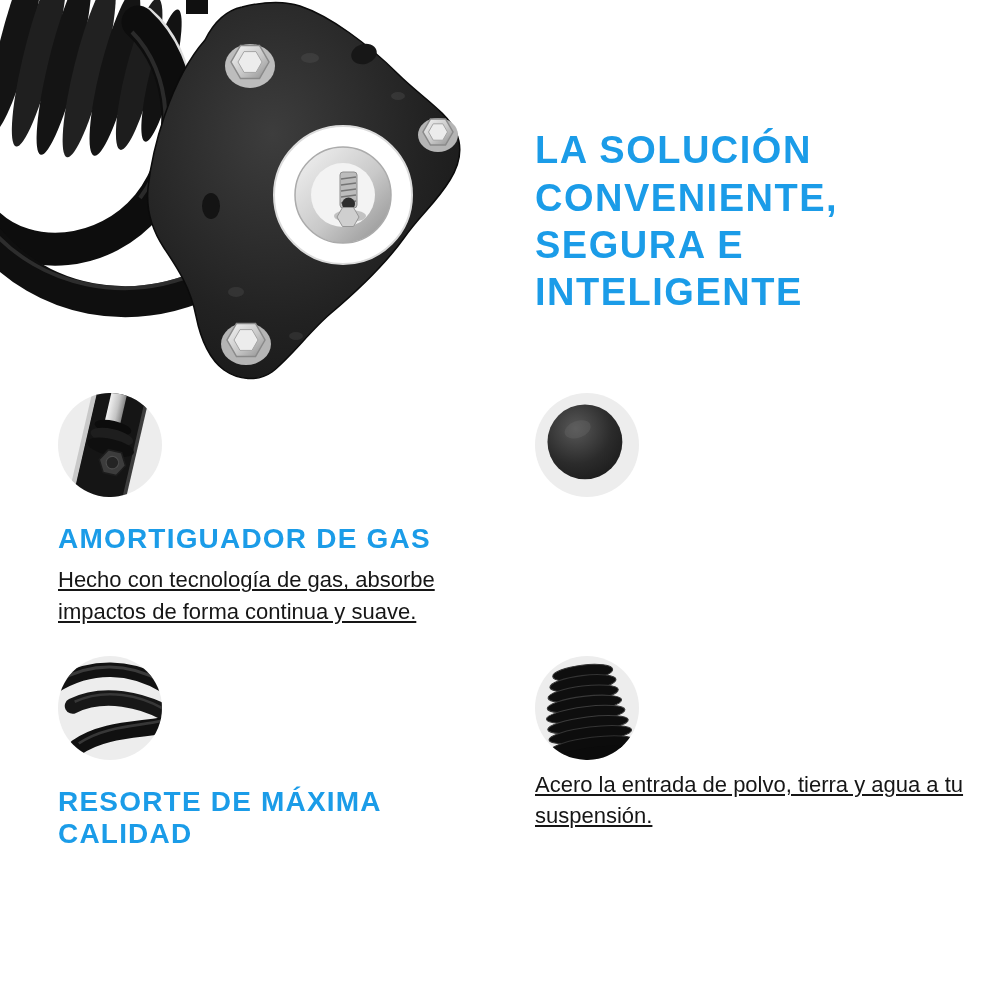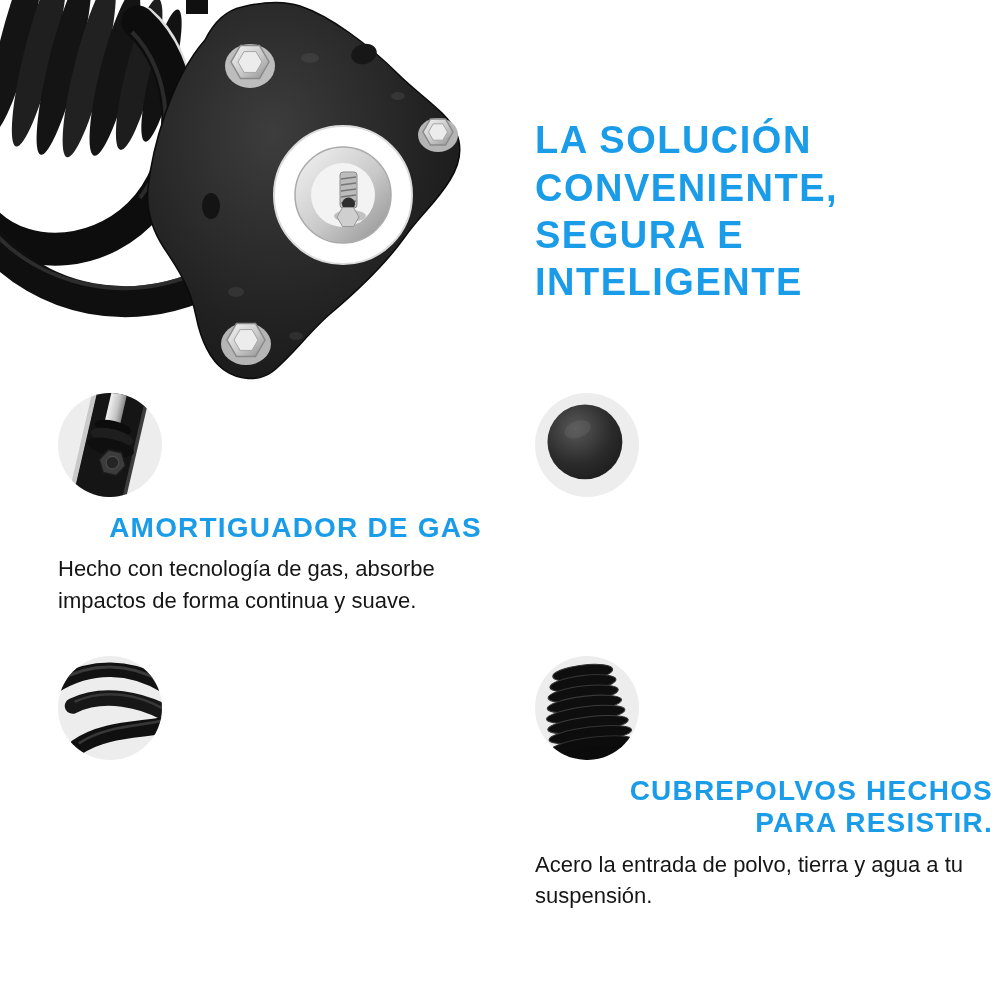--- a/index.html
+++ b/index.html
@@ -10,42 +10,42 @@
   *{box-sizing:border-box;}
   html,body{margin:0;padding:0;}
   body{
     width:1000px;height:1000px;position:relative;overflow:hidden;
     background:#ffffff;
     font-family:"Liberation Sans", sans-serif;
   }
   .abs{position:absolute;}
   .hero{left:0;top:0;width:470px;height:385px;}
   .headline{
-    left:535px;top:92px;width:460px;
+    left:535px;top:102px;width:460px;
     font-size:38px;font-weight:700;line-height:1.24;letter-spacing:1.5px;
     color:var(--accent-blue);
     white-space:pre-line;
   }
   .feature{display:block;}
   #feature-1{left:58px;top:393px;width:424px;}
   #feature-2{left:535px;top:393px;width:458px;}
   #feature-3{left:58px;top:656px;width:424px;}
   #feature-4{left:535px;top:656px;width:458px;}
   .thumb{width:104px;height:104px;display:block;}
   .f-title{
-    margin-top:15px;
+    margin-top:26px;
     font-size:28px;font-weight:700;line-height:1.16;letter-spacing:1.2px;
     color:var(--accent-blue);
     white-space:pre-line;
-    text-align:right;
   }
   .f-body{
     margin-top:9px;
     font-size:22px;line-height:1.42;
     color:var(--body-text);
+    text-decoration:underline;
   }
 </style>
 </head>
 <body>
 
 <div class="abs hero">
   <svg width="470" height="385" viewBox="0 0 470 385" aria-hidden="true">
     <defs>
       <linearGradient id="metal" x1="0" y1="0" x2="1" y2="1">
         <stop offset="0" stop-color="#f4f4f4"></stop>
@@ -199,20 +199,22 @@
     <circle cx="50" cy="50" r="50" fill="var(--thumb-bg, #ededed)"></circle>
     <g clip-path="url(#clip3)">
       <path d="M -8 32 C 30 6 72 8 108 32" fill="none" stroke="#121212" stroke-width="14" stroke-linecap="round"></path>
       <path d="M 14 48 C 42 34 82 40 112 60" fill="none" stroke="#171717" stroke-width="15" stroke-linecap="round"></path>
       <path d="M 18 88 C 46 68 86 72 114 64" fill="none" stroke="#101010" stroke-width="16" stroke-linecap="round"></path>
       <path d="M -6 28 C 30 4 70 6 104 27" fill="none" stroke="#4d4d4d" stroke-width="3" opacity="0.7"></path>
       <path d="M 16 44 C 44 31 80 36 108 55" fill="none" stroke="#4d4d4d" stroke-width="2.5" opacity="0.6"></path>
       <path d="M 20 84 C 48 65 84 68 110 60" fill="none" stroke="#515151" stroke-width="2.5" opacity="0.6"></path>
     </g>
   </svg>
+  <div class="f-title">RESORTE DE MÁXIMA
+CALIDAD</div>
 </div>
 
 <div class="abs feature" id="feature-4">
   <svg class="thumb" viewBox="0 0 100 100" aria-hidden="true">
     <defs>
         <clipPath id="clip4">
           <circle cx="50" cy="50" r="50"></circle>
         </clipPath>
       </defs>
     <circle cx="50" cy="50" r="50" fill="var(--thumb-bg, #ededed)"></circle>
@@ -221,16 +223,14 @@
       <ellipse cx="49" cy="26" rx="32" ry="7.5" fill="#0e0e0e" stroke="#333333" stroke-width="1"></ellipse>
       <ellipse cx="48" cy="36" rx="34" ry="7.5" fill="#0e0e0e" stroke="#383838" stroke-width="1"></ellipse>
       <ellipse cx="48" cy="46" rx="36" ry="7.5" fill="#0e0e0e" stroke="#383838" stroke-width="1"></ellipse>
       <ellipse cx="48" cy="56" rx="38" ry="7.5" fill="#0e0e0e" stroke="#3c3c3c" stroke-width="1"></ellipse>
       <ellipse cx="49" cy="66" rx="39" ry="7.5" fill="#0e0e0e" stroke="#3c3c3c" stroke-width="1"></ellipse>
       <ellipse cx="50" cy="76" rx="40" ry="7.5" fill="#0d0d0d" stroke="#353535" stroke-width="1"></ellipse>
       <ellipse cx="51" cy="86" rx="40" ry="7.5" fill="#0c0c0c" stroke="#303030" stroke-width="1"></ellipse>
       <ellipse cx="52" cy="95" rx="39" ry="7" fill="#0b0b0b"></ellipse>
     </g>
   </svg>
-  <div class="f-title">CUBREPOLVOS HECHOS
-PARA RESISTIR.</div>
   <div class="f-body">Acero la entrada de polvo, tierra y agua a tu suspensión.</div>
 </div>
 
 </body></html>

